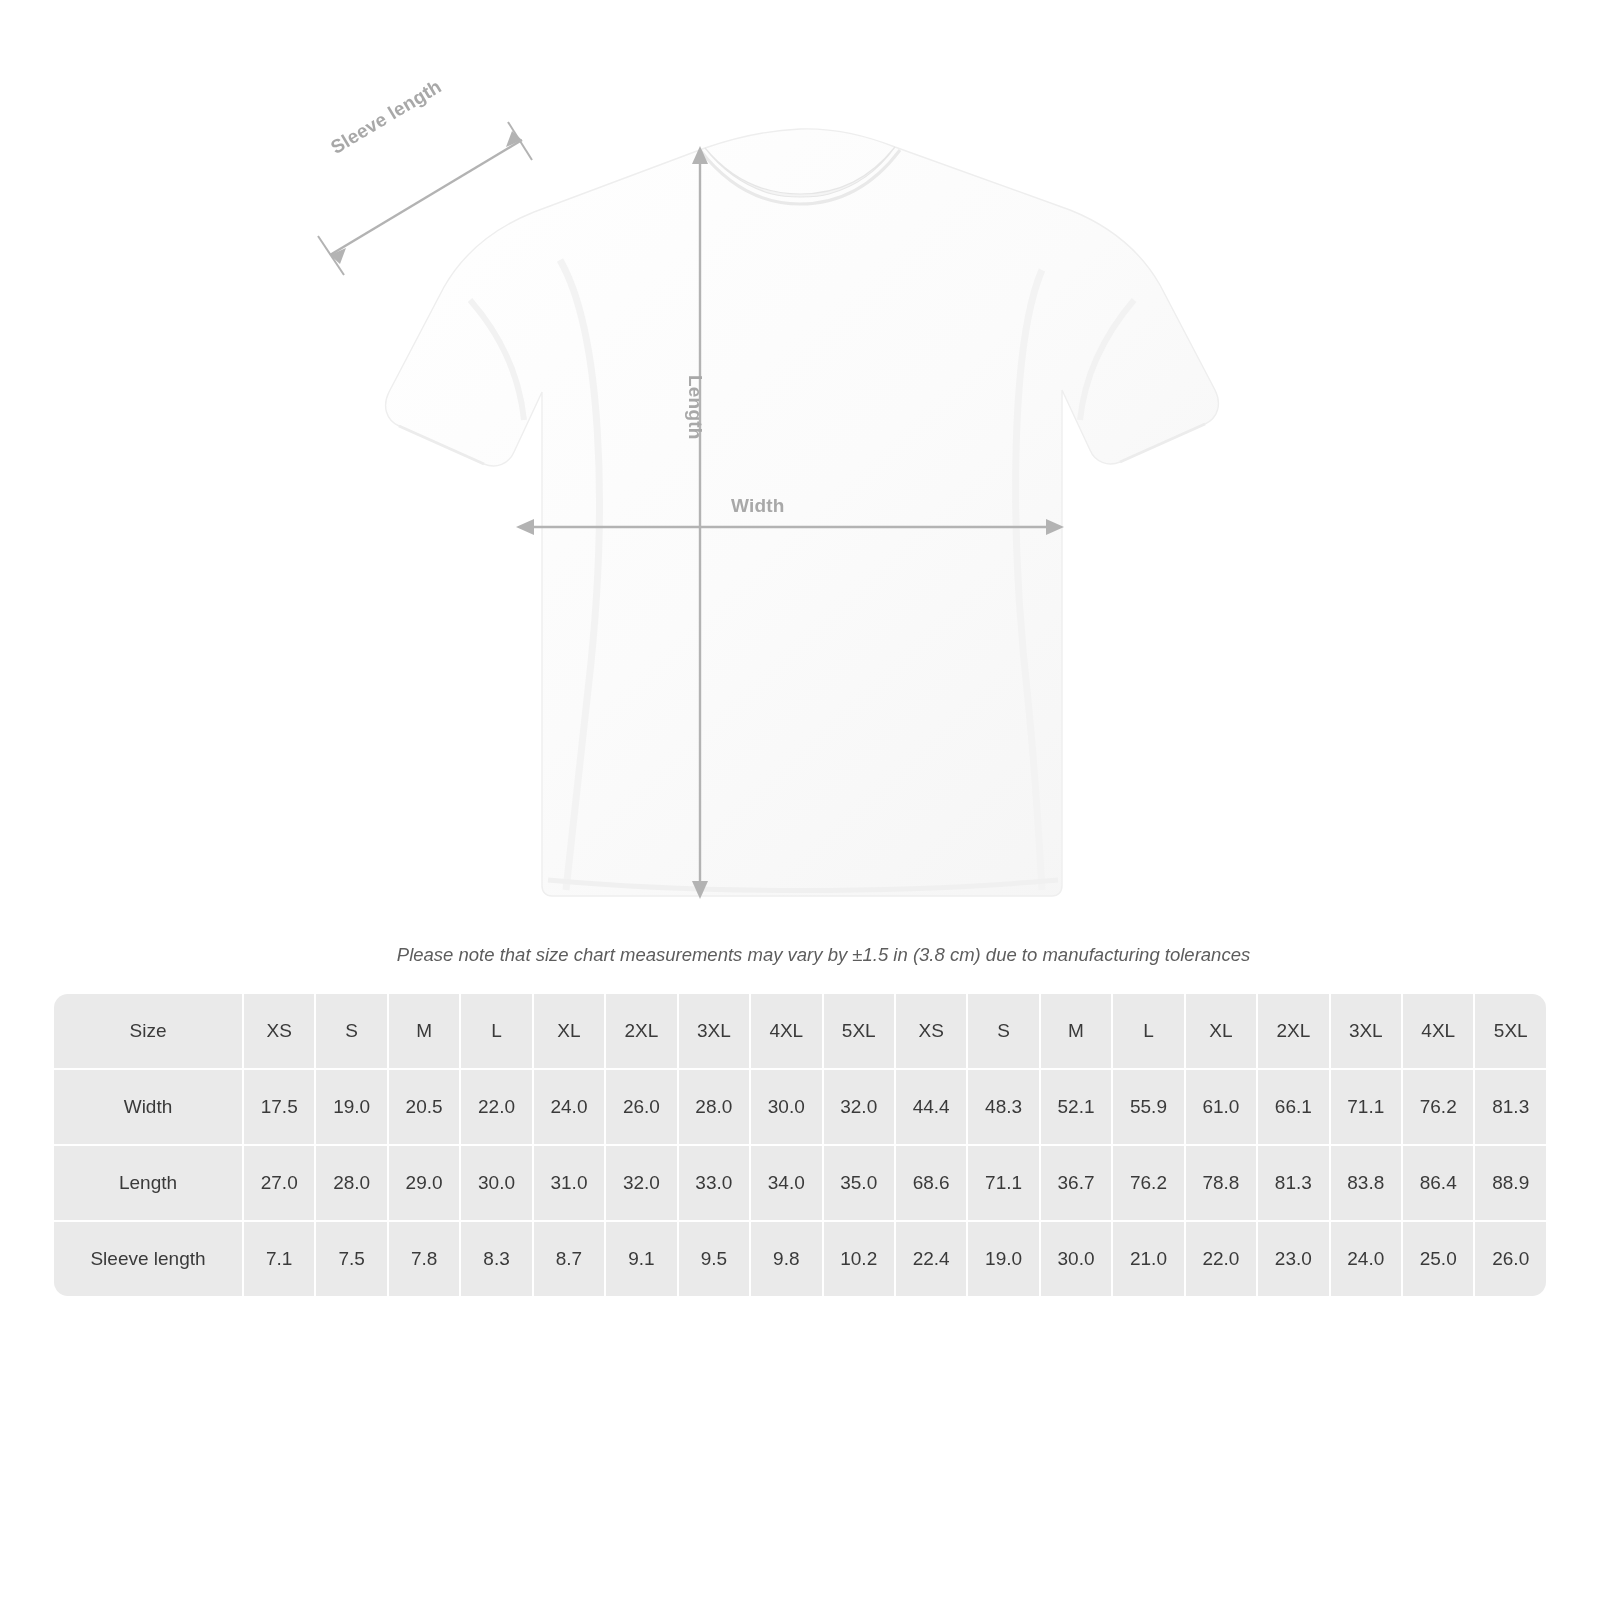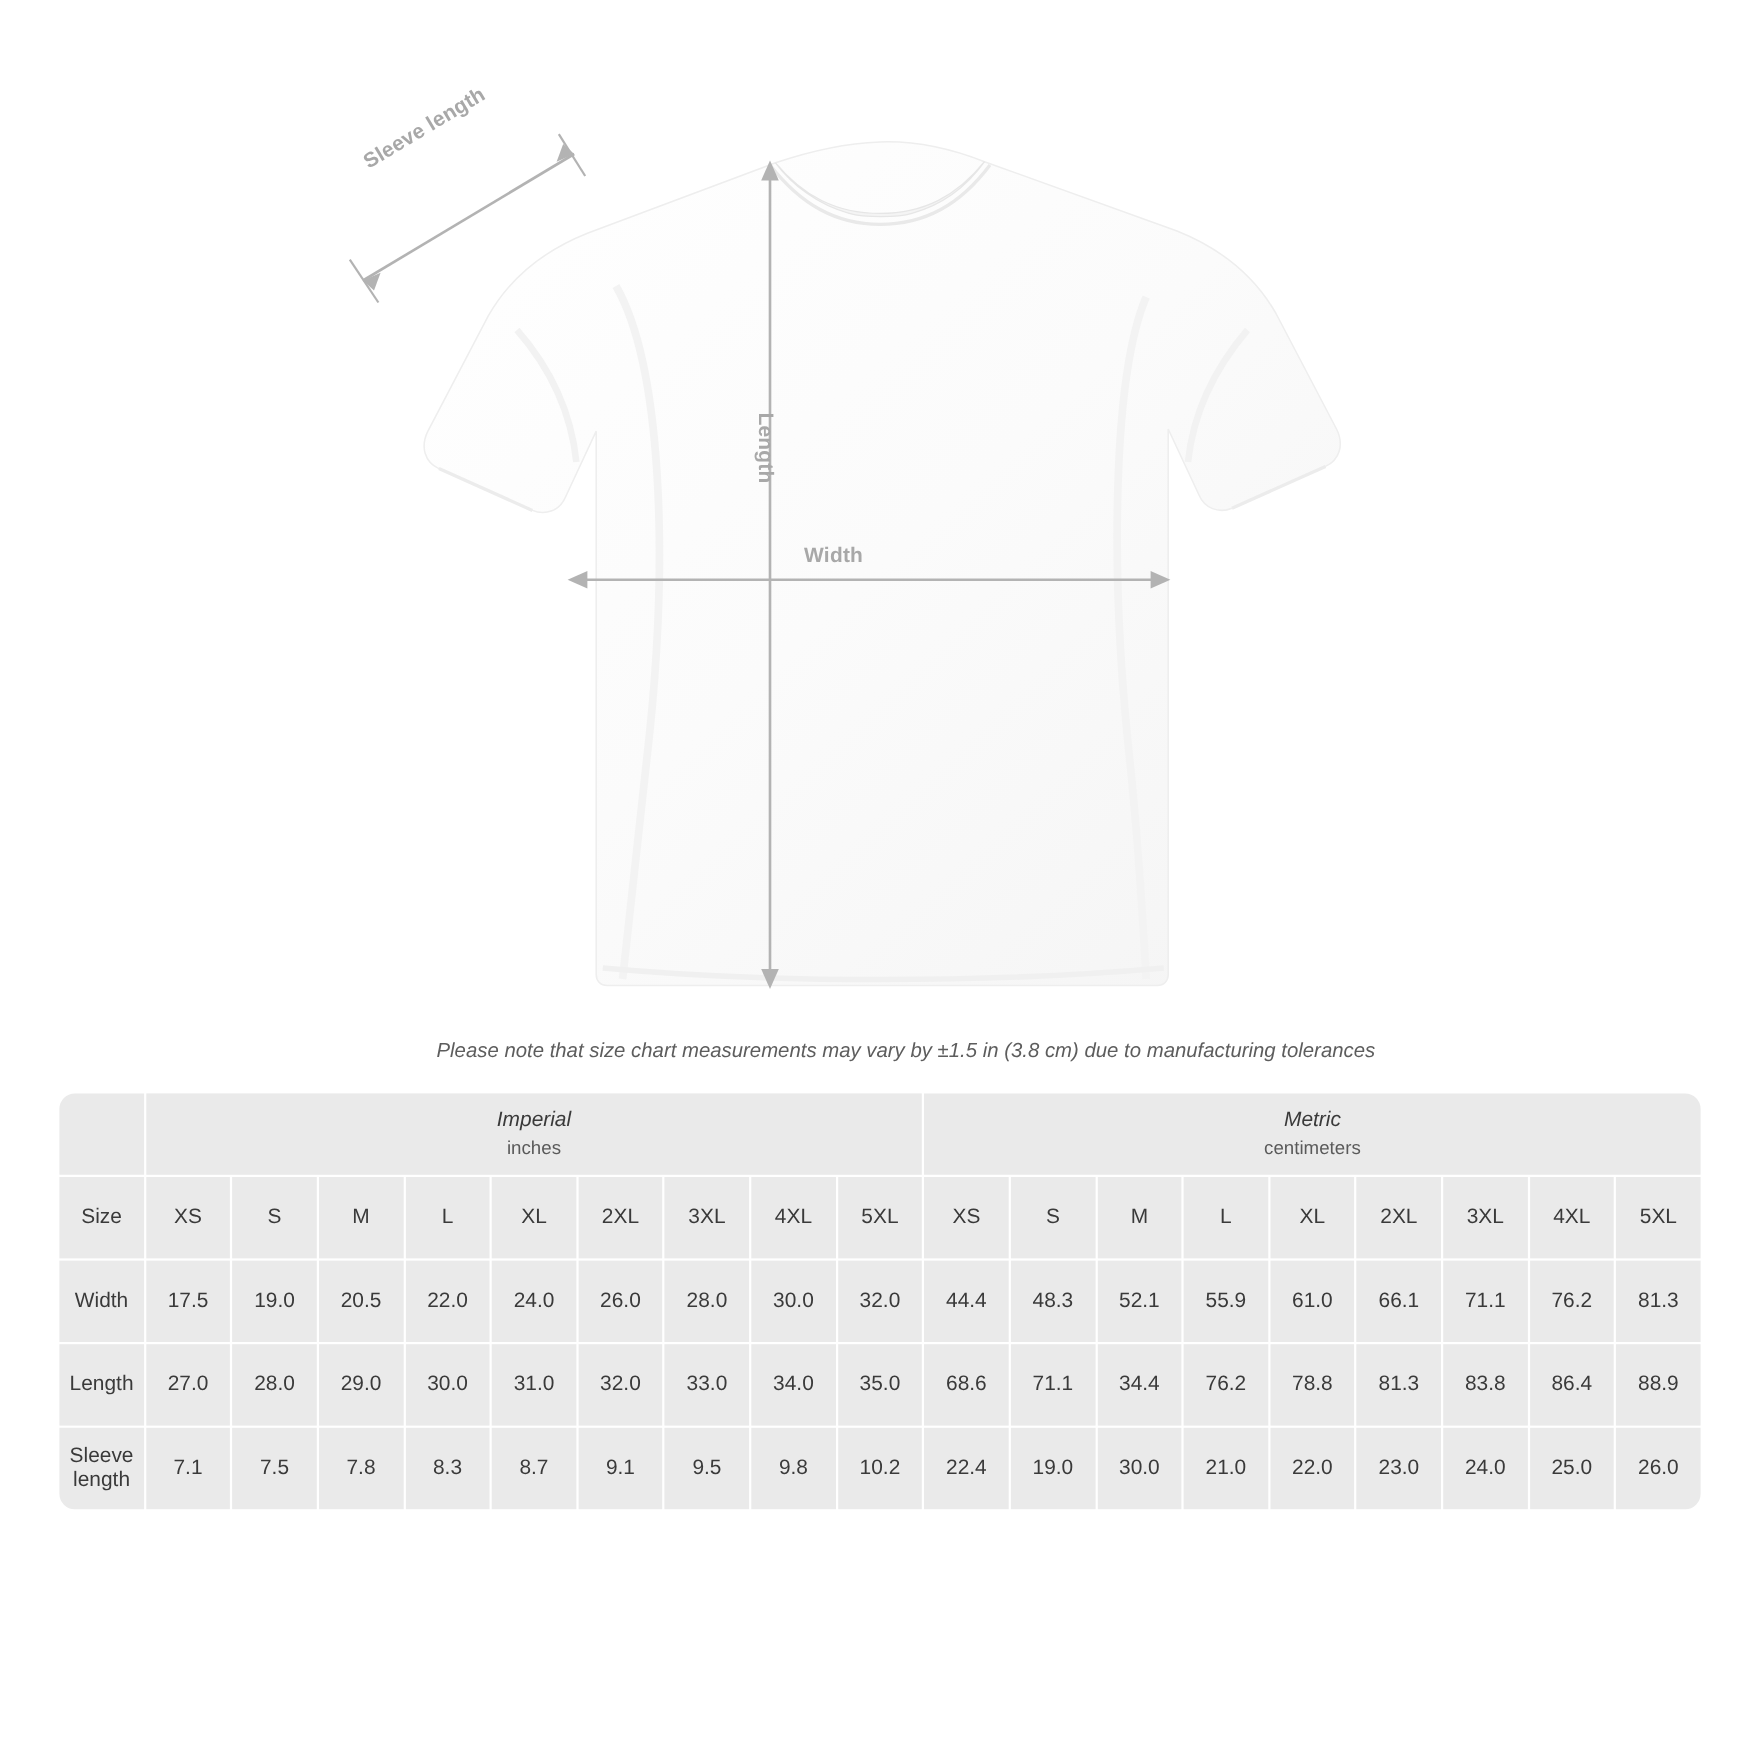--- a/index.html
+++ b/index.html
@@ -211,25 +211,20 @@
     <div class="dim-label label-width">Width</div>
   </div>
 
   <div class="heading-block">
     <div class="chart-note">Please note that size chart measurements may vary by ±1.5 in (3.8 cm) due to manufacturing tolerances</div>
   </div>
 
   <div class="table-wrap">
     <table class="size-table">
       <tbody id="table-body">
-          <tr>
-            <td class="corner-cell"></td>
-            <td class="unit-head" colspan="9"><span>Imperial</span><span class="unit-sub">inches</span></td>
-            <td class="unit-head" colspan="9"><span>Metric</span><span class="unit-sub">centimeters</span></td>
-          </tr>
           <tr>
             <td class="row-label">Size</td>
             <td class="size-head">XS</td>
             <td class="size-head">S</td>
             <td class="size-head">M</td>
             <td class="size-head">L</td>
             <td class="size-head">XL</td>
             <td class="size-head">2XL</td>
             <td class="size-head">3XL</td>
             <td class="size-head">4XL</td>
@@ -271,21 +266,21 @@
             <td class="data-cell">28.0</td>
             <td class="data-cell">29.0</td>
             <td class="data-cell">30.0</td>
             <td class="data-cell">31.0</td>
             <td class="data-cell">32.0</td>
             <td class="data-cell">33.0</td>
             <td class="data-cell">34.0</td>
             <td class="data-cell">35.0</td>
             <td class="data-cell">68.6</td>
             <td class="data-cell">71.1</td>
-            <td class="data-cell">34.4</td>
+            <td class="data-cell">36.7</td>
             <td class="data-cell">76.2</td>
             <td class="data-cell">78.8</td>
             <td class="data-cell">81.3</td>
             <td class="data-cell">83.8</td>
             <td class="data-cell">86.4</td>
             <td class="data-cell">88.9</td>
           </tr>
           <tr>
             <td class="row-label">Sleeve length</td>
             <td class="data-cell">7.1</td>

